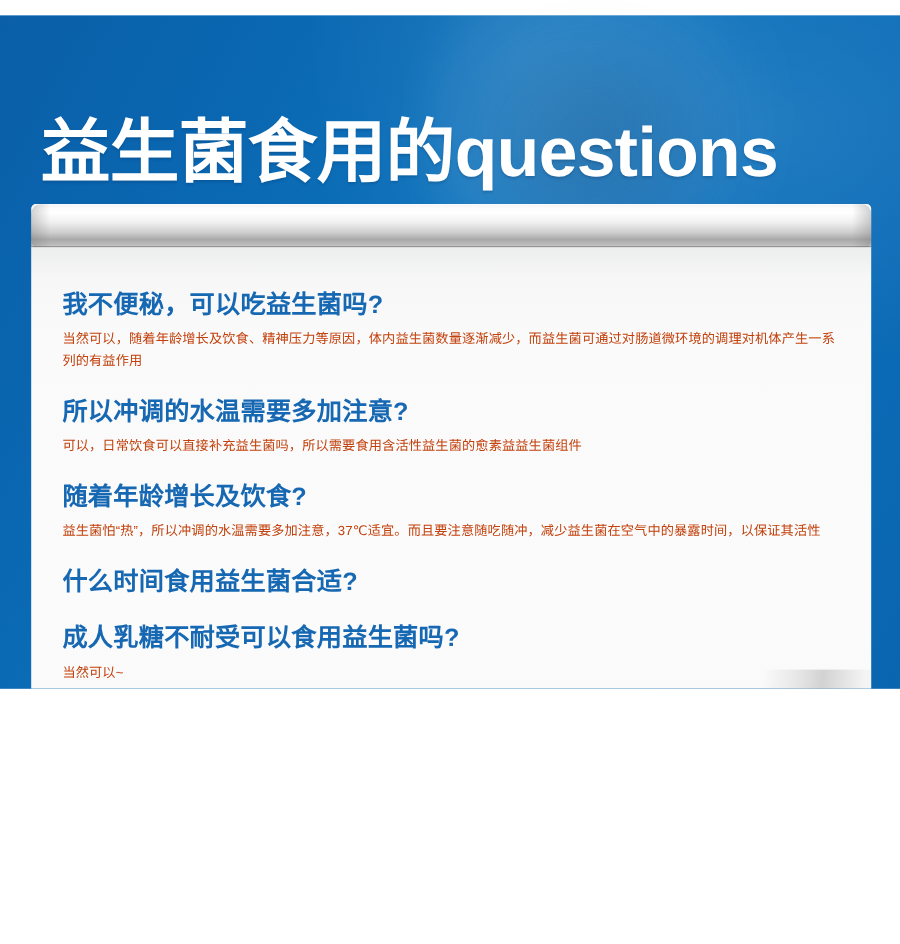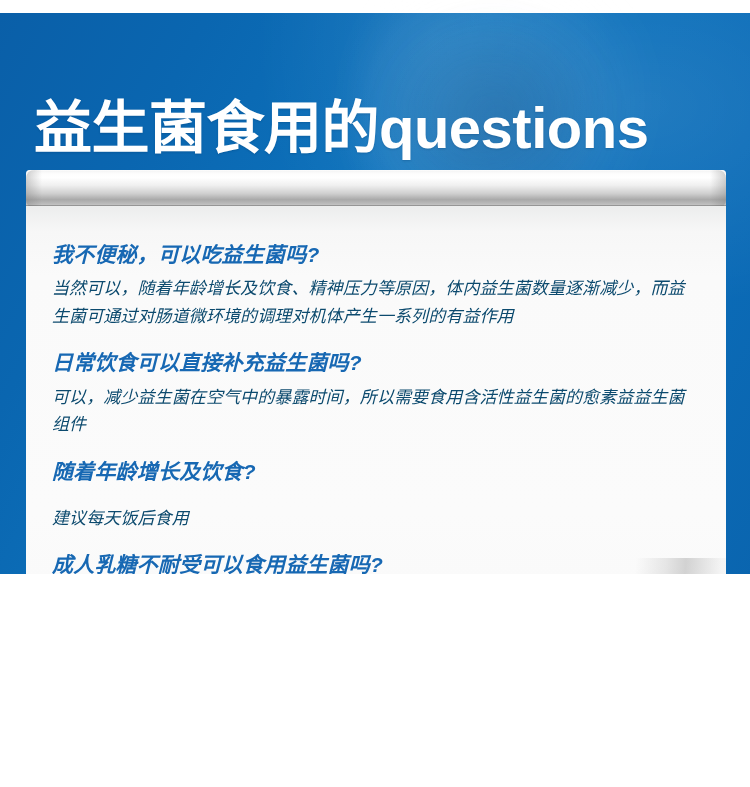--- a/index.html
+++ b/index.html
@@ -152,36 +152,35 @@
   }
 
   
   .qa-list {
     position: absolute;
     left: 26px;
     top: 206px;
     width: 700px;
     padding: 36px 26px 0 26px;
     box-sizing: border-box;
-    font-style: italic;
   }
   .qa-item { margin-bottom: 20px; }
   .qa-item:last-child { margin-bottom: 12px; }
 
   .qa-question {
     color: #1768b3;
     font-size: 21px;
     font-weight: bold;
     line-height: 1.25;
     margin: 0 0 7px 0;
     letter-spacing: 0.2px;
   }
   .qa-answer {
-    color: #0c4a6e;
-    font-size: 17px;
+    color: #c2410c;
+    font-size: 11px;
     line-height: 1.62;
     margin: 0;
     letter-spacing: 0.1px;
   }
 </style>
 </head>
 <body>
 
 <div class="poster">
 
@@ -203,30 +202,31 @@
   </div>
 
   <div class="qa-list">
 
     <div class="qa-item">
       <p class="qa-question">我不便秘，可以吃益生菌吗?</p>
       <p class="qa-answer">当然可以，随着年龄增长及饮食、精神压力等原因，体内益生菌数量逐渐减少，而益生菌可通过对肠道微环境的调理对机体产生一系列的有益作用</p>
     </div>
 
     <div class="qa-item">
-      <p class="qa-question">日常饮食可以直接补充益生菌吗?</p>
-      <p class="qa-answer">可以，减少益生菌在空气中的暴露时间，所以需要食用含活性益生菌的愈素益益生菌组件</p>
+      <p class="qa-question">所以冲调的水温需要多加注意?</p>
+      <p class="qa-answer">可以，日常饮食可以直接补充益生菌吗，所以需要食用含活性益生菌的愈素益益生菌组件</p>
     </div>
 
     <div class="qa-item">
       <p class="qa-question">随着年龄增长及饮食?</p>
-    </div>
-
-    <div class="qa-item">
-      <p class="qa-answer">建议每天饭后食用</p>
+      <p class="qa-answer">益生菌怕“热”，所以冲调的水温需要多加注意，37℃适宜。而且要注意随吃随冲，减少益生菌在空气中的暴露时间，以保证其活性</p>
+    </div>
+
+    <div class="qa-item">
+      <p class="qa-question">什么时间食用益生菌合适?</p>
     </div>
 
     <div class="qa-item">
       <p class="qa-question">成人乳糖不耐受可以食用益生菌吗?</p>
       <p class="qa-answer">当然可以~</p>
     </div>
 
   </div>
 
 </div>

